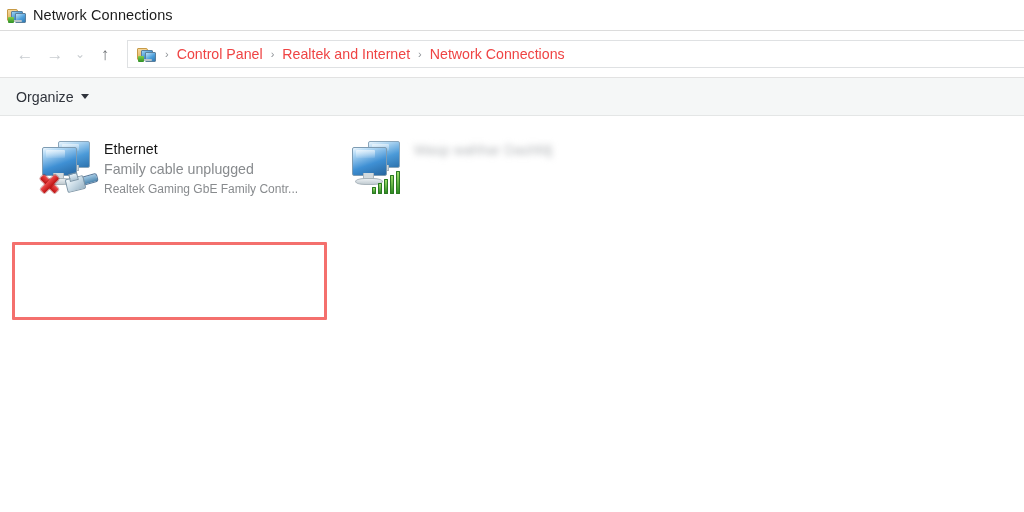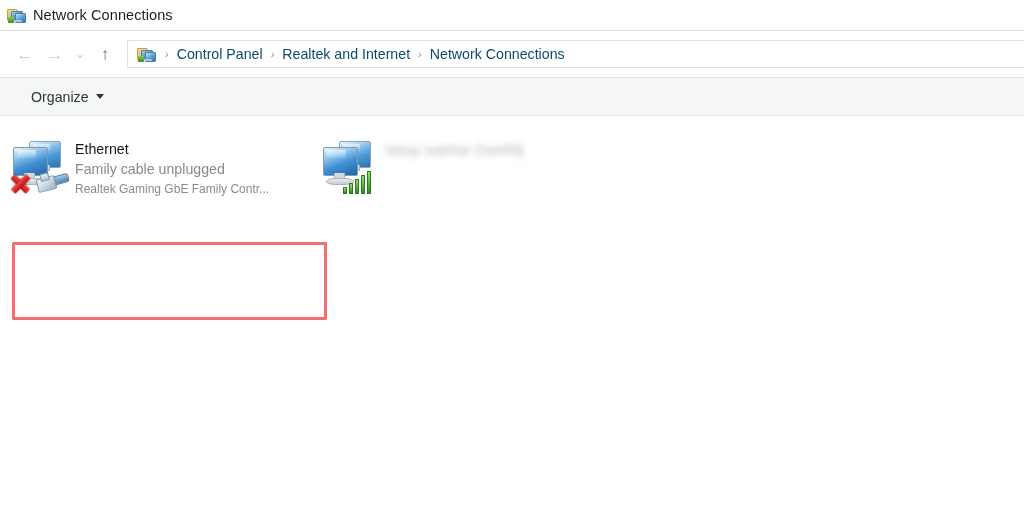--- a/index.html
+++ b/index.html
@@ -102,39 +102,39 @@
     border: 1px solid #dfe1e3;
     border-right: none;
     background: #ffffff;
     display: flex;
     align-items: center;
     padding-left: 9px;
     box-sizing: border-box;
   }
   .crumb {
     font-size: 14.2px;
-    color: #0c4a6e;
+    color: #ef4444;
     white-space: nowrap;
   }
   .crumb-sep {
     color: #8d9196;
     font-size: 11px;
     margin: 0 8px;
     user-select: none;
   }
   .addressbar .netmini { margin-right: 2px; }
 
   
   .cmdbar {
     height: 38px;
     background: #f5f7f7;
     border-bottom: 1px solid #e4e6e6;
     display: flex;
     align-items: center;
-    padding-left: 26px;
+    padding-left: 11px;
     box-sizing: border-box;
   }
   .cmd-item {
     font-size: 14.2px;
     color: #30343c;
     display: flex;
     align-items: center;
     gap: 7px;
     padding: 3px 5px;
   }
@@ -149,21 +149,21 @@
   
   .content {
     position: relative;
     height: 396px;
     background: #ffffff;
     padding: 12px 0 0 0;
   }
   .conn-list {
     display: flex;
     align-items: flex-start;
-    padding-left: 1px;
+    padding-left: 30px;
     gap: 0px;
   }
   .conn-item {
     display: flex;
     align-items: flex-start;
     width: 310px;
     padding: 8px 6px 8px 6px;
     box-sizing: border-box;
     position: relative;
   }

